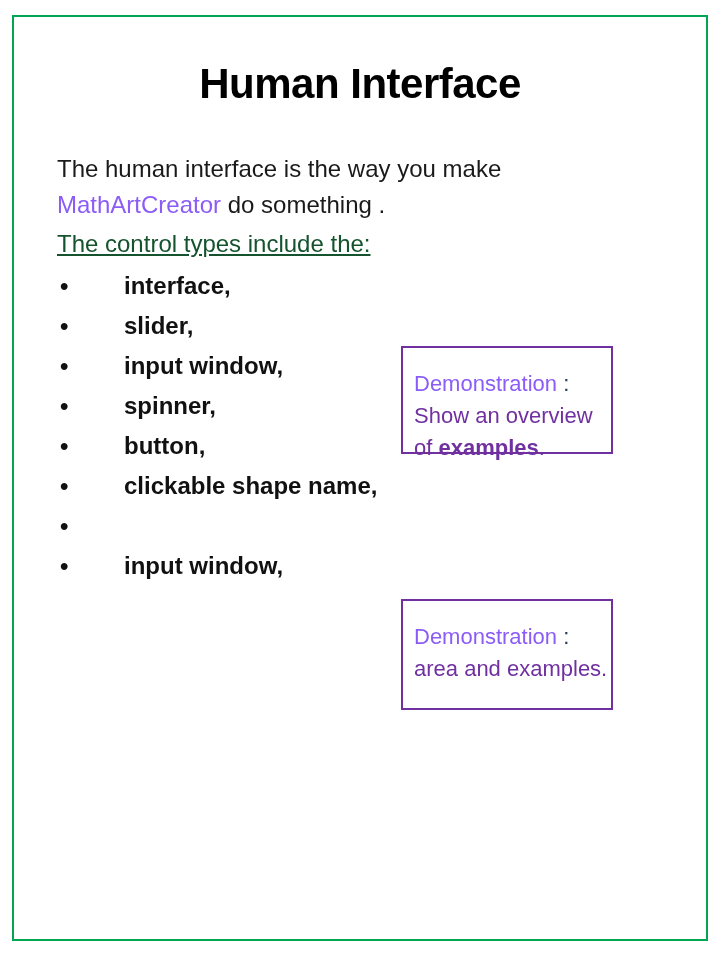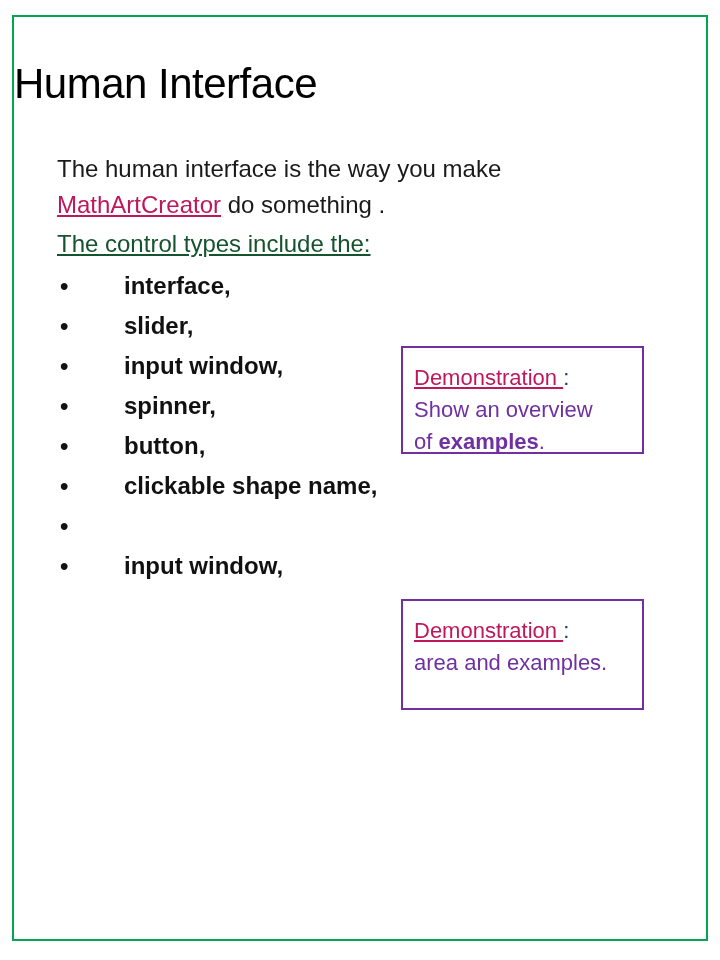--- a/index.html
+++ b/index.html
@@ -17,37 +17,37 @@
     left: 12px;
     top: 15px;
     width: 696px;
     height: 926px;
     box-sizing: border-box;
     border: 2px solid #00A651;
     background: #ffffff;
   }
   .title {
     margin: 42px 0 5px 0;
+    text-align: center;
     font-size: 42px;
     line-height: 50px;
-    font-weight: 400;
+    font-weight: 700;
     color: #000000;
     letter-spacing: -0.5px;
   }
   .title-line { display: block; }
   .intro {
     margin: 42px 0 0 43px;
     width: 560px;
     font-size: 24px;
     line-height: 36px;
     color: #1a1a1a;
   }
   .link {
-    color: #be185d;
-    text-decoration: underline;
+    color: #8b5cf6;
     cursor: pointer;
   }
   .list-heading {
     margin: 3px 0 0 43px;
     font-size: 24px;
     line-height: 36px;
     color: #14532d;
     text-decoration: underline;
   }
   .bullets {
@@ -64,25 +64,25 @@
     color: #111111;
   }
   .dot {
     display: inline-block;
     width: 64px;
     flex: 0 0 64px;
     font-weight: 700;
   }
   .demo-box {
     position: absolute;
-    width: 243px;
+    width: 212px;
     box-sizing: border-box;
     border: 2px solid #7030A0;
     background: #ffffff;
-    padding: 14px 8px 4px 11px;
+    padding: 20px 8px 4px 11px;
   }
   .demo-box-1 { left: 387px; top: 329px; height: 108px; }
   .demo-box-2 { left: 387px; top: 582px; height: 111px; }
   .demo-line {
     margin: 0;
     font-size: 22px;
     line-height: 32px;
     white-space: nowrap;
   }
   .purple { color: #7030A0; }

